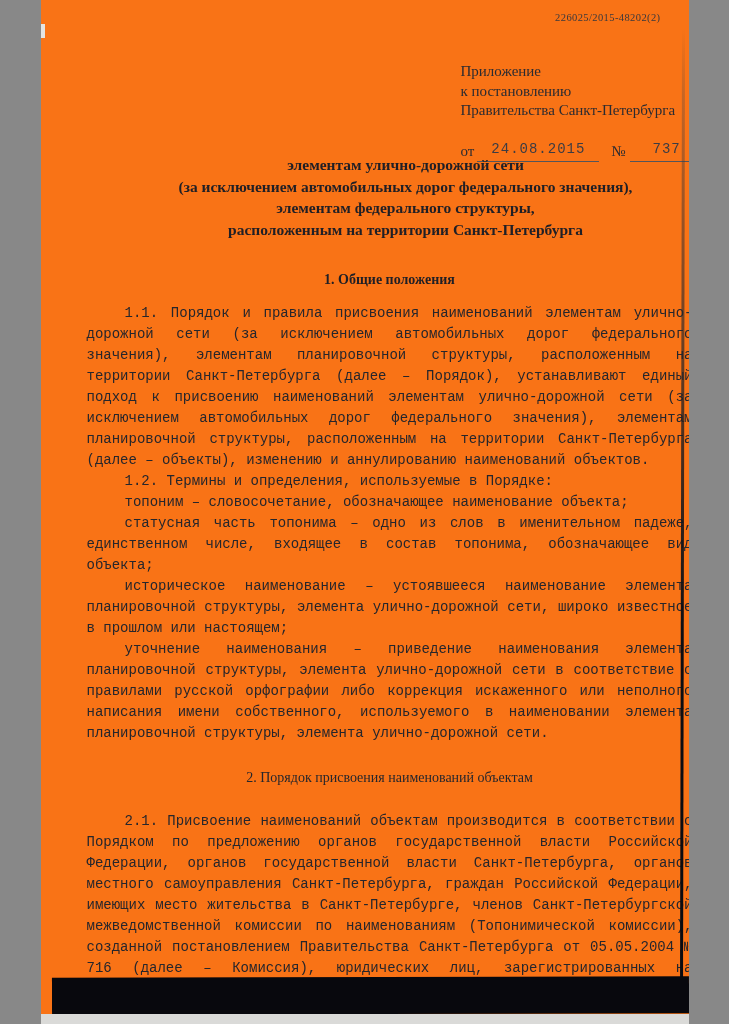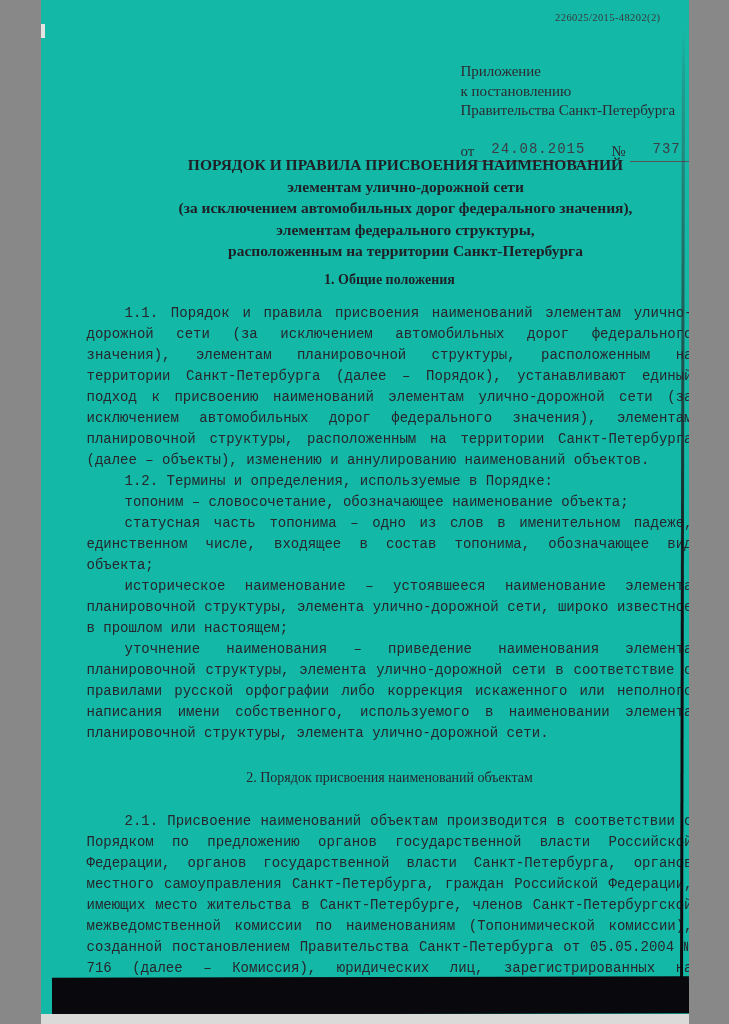--- a/index.html
+++ b/index.html
@@ -1,21 +1,21 @@
 <!DOCTYPE html>
 <html lang="ru"><head>
 <meta charset="utf-8">
 <style>
   html, body { margin: 0; padding: 0; background: #888; }
   .page {
     position: relative;
     width: 648px;
     height: 1024px;
     margin: 0 auto;
-    background: #14b8a6;
+    background: #f97316;
     overflow: hidden;
     font-family: "Liberation Serif", "DejaVu Serif", serif;
     color: #26262c;
   }
 
   
   .doc-number {
     position: absolute;
     top: 12px;
     right: 28px;
@@ -149,21 +149,20 @@
     <div>Правительства Санкт-Петербурга</div>
     <div class="date-line">
       <span>от</span>
       <span class="blank-fill date"><span class="typed">24.08.2015</span></span>
       <span class="no-sign">№</span>
       <span class="blank-fill num"><span class="typed">737</span></span>
     </div>
   </div>
 
   <div class="title-block">
-    <div>ПОРЯДОК И ПРАВИЛА ПРИСВОЕНИЯ НАИМЕНОВАНИЙ</div>
     <div>элементам улично-дорожной сети</div>
     <div>(за исключением автомобильных дорог федерального значения),</div>
     <div>элементам федерального структуры,</div>
     <div>расположенным на территории Санкт-Петербурга</div>
   </div>
 
   <div class="content">
     <div class="section-heading bold">1. Общие положения</div>
 
     <p>1.1. Порядок и правила присвоения наименований элементам улично-дорожной сети (за исключением автомобильных дорог федерального значения), элементам планировочной структуры, расположенным на территории Санкт-Петербурга (далее – Порядок), устанавливают единый подход к присвоению наименований элементам улично-дорожной сети (за исключением автомобильных дорог федерального значения), элементам планировочной структуры, расположенным на территории Санкт-Петербурга (далее – объекты), изменению и аннулированию наименований объектов.</p>

